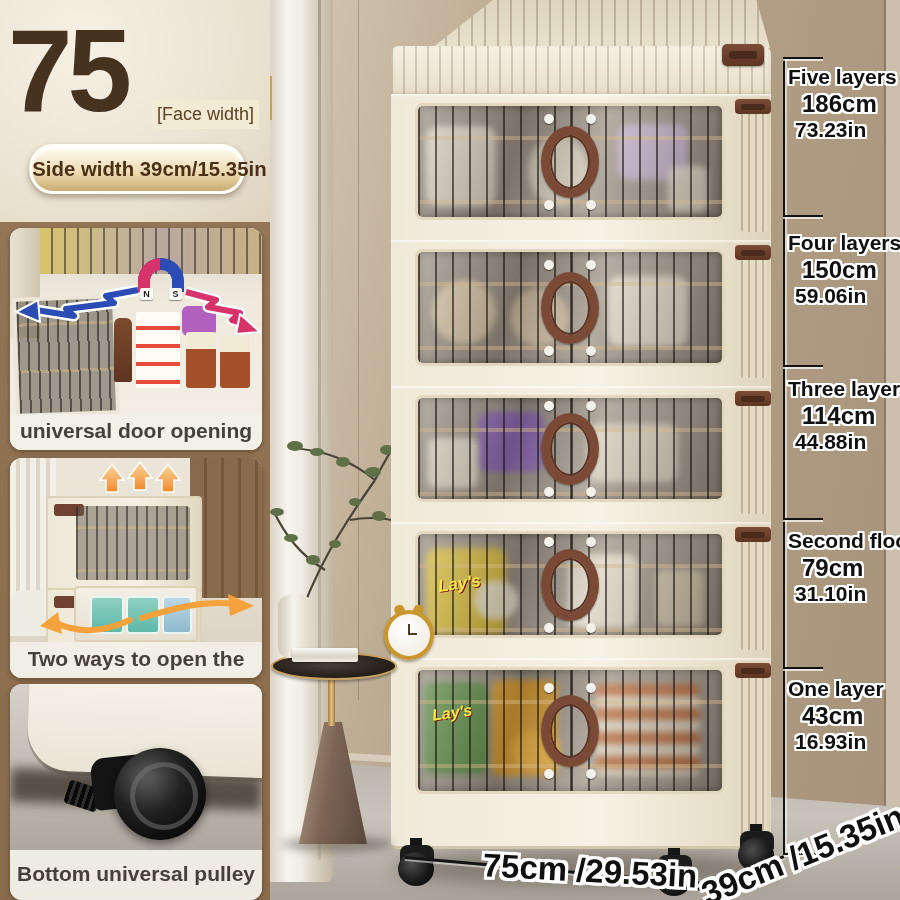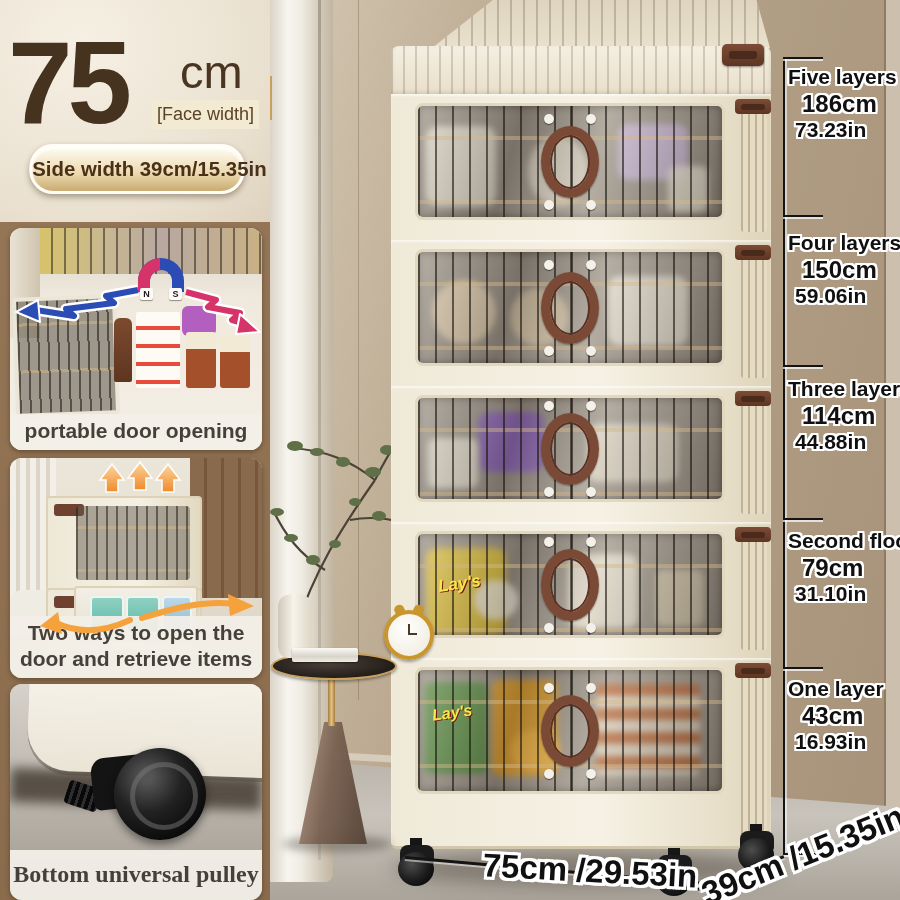--- a/index.html
+++ b/index.html
@@ -93,35 +93,35 @@
   .anno-in{font-size:21px;font-weight:600;line-height:26px;margin-left:7px;}
   .outl{text-shadow:-2px -2px 0 #fff,2px -2px 0 #fff,-2px 2px 0 #fff,2px 2px 0 #fff,0 -2px 0 #fff,0 2px 0 #fff,-2px 0 0 #fff,2px 0 0 #fff;}
   .outl3{text-shadow:-3px -3px 0 #fff,3px -3px 0 #fff,-3px 3px 0 #fff,3px 3px 0 #fff,0 -3px 0 #fff,0 3px 0 #fff,-3px 0 0 #fff,3px 0 0 #fff;}
   
   .dim-bottom-line{height:3px;background:#141414;z-index:9;transform-origin:left center;box-shadow:0 2px 0 rgba(255,255,255,.5);}
   .dim-bottom-label{z-index:10;color:#101010;font-size:33px;font-weight:800;text-align:center;white-space:nowrap;}
   
   .left-strip{left:0;top:0;width:270px;height:900px;background:linear-gradient(180deg,#97795a,#8a6b4c);z-index:11;}
   .headblock{left:0;top:0;width:270px;height:222px;z-index:12;
     background:radial-gradient(ellipse at 30% 20%,#f6f0e4,#e9e0cf 70%,#ded2bd);}
-  .fw-75{left:8px;top:28px;font-size:116px;font-weight:800;color:#45321f;letter-spacing:-5px;line-height:110px;}
+  .fw-75{left:8px;top:16px;font-size:116px;font-weight:800;color:#45321f;letter-spacing:-5px;line-height:110px;}
   .fw-in{left:152px;top:8px;font-size:31px;font-weight:700;color:#4a3522;}
   .fw-cm{left:180px;top:44px;font-size:47px;font-weight:400;color:#4a3522;}
   .fw-label{left:152px;top:100px;font-size:18px;font-weight:400;color:#5a4326;background:#f2ead2;padding:4px 5px;}
   .pill{left:26px;top:144px;width:216px;height:44px;border-radius:24px;z-index:13;
     border:3px solid #fffdf5;background:linear-gradient(180deg,#fefcf2,#ecd9ae 60%,#c9ab72);
     box-shadow:0 3px 6px rgba(60,40,20,.4),inset 0 2px 3px #fff;
     color:#4a3018;font-size:21px;font-weight:700;text-align:center;line-height:44px;
     transform:scaleX(.97);white-space:nowrap;}
   .panel{left:10px;width:252px;border-radius:12px;overflow:hidden;z-index:12;background:#e8e2d6;
     box-shadow:0 2px 5px rgba(40,25,10,.4);}
   .caption{position:absolute;left:0;right:0;bottom:0;background:rgba(242,239,232,.95);
     color:#45413a;text-align:center;font-weight:600;}
   .cap2{font-size:21px;line-height:26px;padding:4px 0 6px;}
-  .cap1{font-size:24px;line-height:30px;padding:9px 0 11px;font-family:Liberation Serif, serif;}
+  .cap1{font-size:21px;line-height:30px;padding:9px 0 11px;}
   
   .p1-bg{position:absolute;inset:0;background:linear-gradient(180deg,#d9d2c6,#efe9dd 30%,#f4efe6);}
   .p1-shelf{position:absolute;left:28px;top:0;right:0;height:46px;
     background:repeating-linear-gradient(90deg,rgba(30,24,18,.5) 0 2px,transparent 2px 13px),
     linear-gradient(90deg,#d8c36a,#c8b890 30%,#b8a8a0 55%,#c9b184);}
   .p1-curtain{position:absolute;left:0;top:0;width:30px;height:110px;background:linear-gradient(90deg,#e9e2d4,#cfc4ae);}
   .p1-door{position:absolute;left:4px;top:68px;width:96px;height:112px;border:4px solid #ece6d8;border-radius:4px;
     background:repeating-linear-gradient(90deg,rgba(25,20,15,.55) 0 2px,transparent 2px 10px),
     repeating-linear-gradient(180deg,transparent 0 22px,rgba(210,182,136,.5) 22px 25px,transparent 25px 47px),
     rgba(90,82,70,.55);transform:rotate(-2deg);}
@@ -374,21 +374,20 @@
   </div>
 
   <div class="abs dim-bottom-line" style="left:405px;top:856px;width:296px;transform:rotate(5deg);"></div>
   <div class="abs dim-bottom-line" style="left:698px;top:888px;width:92px;transform:rotate(-21deg);"></div>
   <div class="abs dim-bottom-label outl3" style="left:420px;top:852px;width:340px;transform:rotate(3deg);">75cm /29.53in</div>
   <div class="abs dim-bottom-label outl3" style="left:688px;top:836px;width:230px;transform:rotate(-22deg);">39cm /15.35in</div>
 
   <div class="abs left-strip"></div>
   <div class="abs headblock">
     <div class="abs fw-75">75</div>
-    <div class="abs fw-cm">cm</div>
     <div class="abs fw-label">[Face width]</div>
   </div>
   <div class="abs pill">Side width 39cm/15.35in</div>
 
   <div class="abs panel" style="top:228px;height:222px;">
     <div class="p1-bg"></div>
     <div class="p1-shelf"></div>
     <div class="p1-curtain"></div>
     <div class="p1-door"></div>
     <div class="p1-box" style="left:104px;top:90px;width:18px;height:64px;background:linear-gradient(180deg,#7c4a2e,#5e3520);border-radius:6px 6px 2px 2px;"></div>
@@ -406,21 +405,21 @@
         <polygon points="230,86 250,104 226,106" fill="#d6336b" stroke="#fff" stroke-width="2"></polygon>
       </g>
     </svg>
     <div class="magnet">
       <div class="mag-arch"></div>
       <div class="mag-arch mag-arch-red"></div>
       <div class="mag-tag" style="left:2px;">N</div>
       <div class="mag-tag" style="right:2px;">S</div>
     </div>
     <div class="caption cap2">
-      <div>portable door opening</div>
+      <div>universal door opening</div>
     </div>
   </div>
 
   <div class="abs panel" style="top:458px;height:220px;">
     <div class="p2-bg"></div>
     <div class="p2-curtain"></div>
     <div class="p2-wood"></div>
     <div class="p2-sofa"></div>
     <div class="p2-bin" style="top:38px;height:92px;">
       <div class="p2-handle"></div>
@@ -448,21 +447,20 @@
       </g>
       <g fill="none" stroke="#f5a23c" stroke-width="6" stroke-linecap="round">
         <path d="M120,162 C90,176 64,174 44,164"></path>
         <path d="M132,160 C164,150 196,142 224,146"></path>
       </g>
       <polygon points="48,154 30,168 52,176" fill="#f5a23c"></polygon>
       <polygon points="218,136 244,148 220,158" fill="#f5a23c"></polygon>
     </svg>
     <div class="caption cap2">
       <div>Two ways to open the</div>
-      <div>door and retrieve items</div>
     </div>
   </div>
 
   <div class="abs panel" style="top:684px;height:216px;">
     <div class="p3-bg"></div>
     <div class="p3-shadow"></div>
     <div class="p3-cab"></div>
     <div class="p3-brake"></div>
     <div class="p3-fork"></div>
     <div class="p3-disc"></div>

